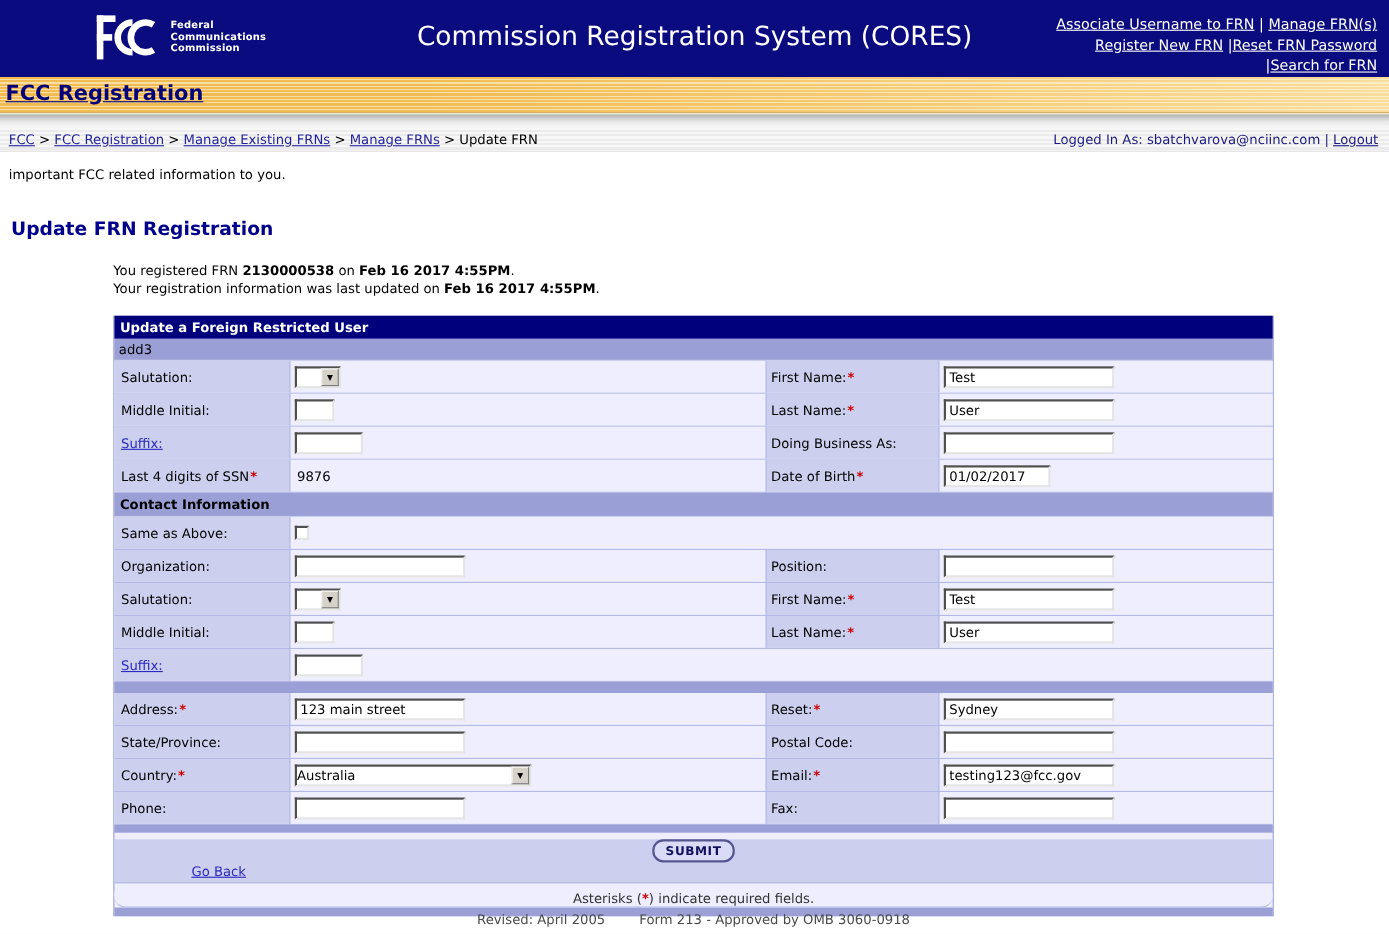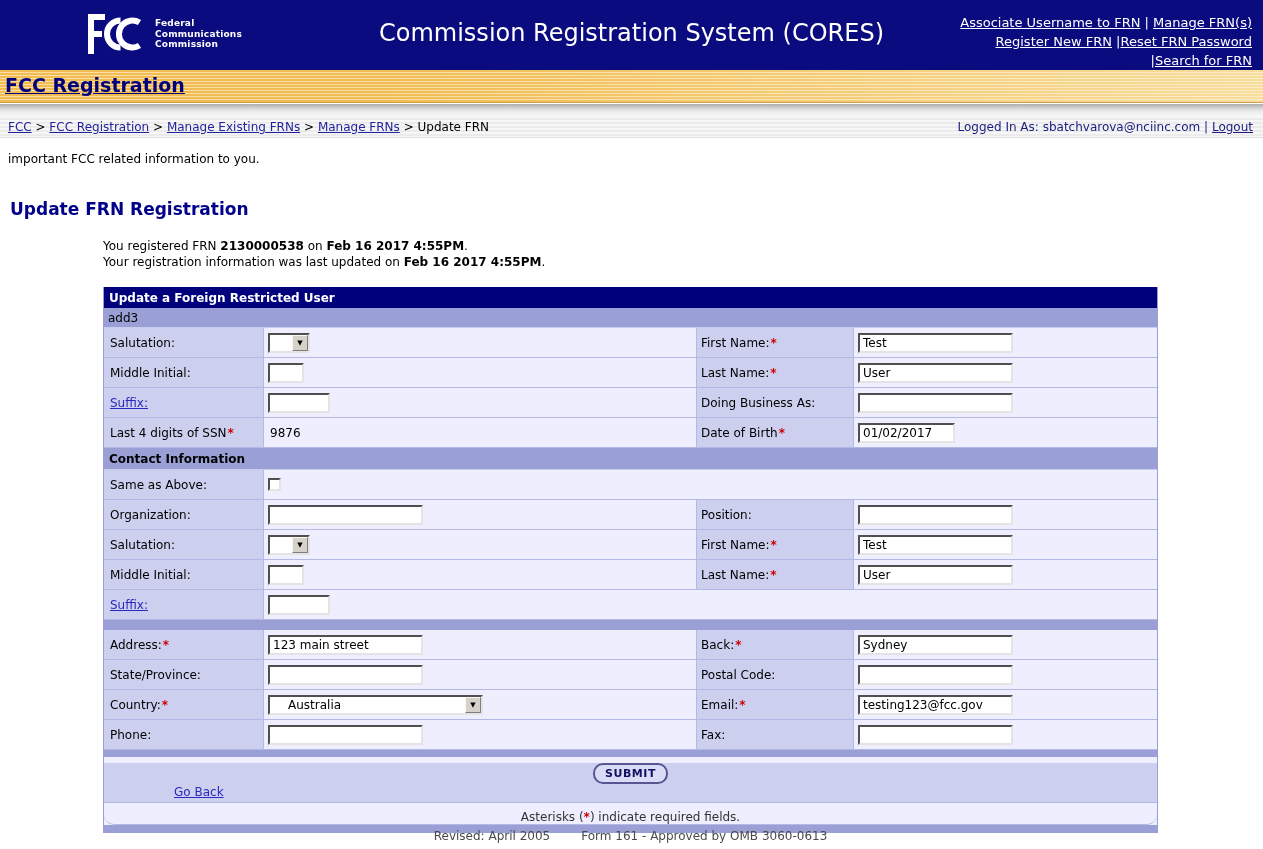--- a/index.html
+++ b/index.html
@@ -78,21 +78,21 @@
   .flink { color:#2a2ac0; }
 
   
   .tinput {
     height:20px; background:#fff; font-family:"DejaVu Sans",sans-serif; font-size:12px;
     border:2px solid; border-color:#4f4f4f #e4e4e4 #e4e4e4 #4f4f4f; padding:0 3px; color:#000;
   }
   .w155 { width:155px; } .w36 { width:36px; } .w62 { width:62px; } .w97 { width:97px; }
   .sel { height:20px; background:#fff; border:2px solid; border-color:#4f4f4f #e4e4e4 #e4e4e4 #4f4f4f;
     display:flex; align-items:center; cursor:default; }
-  .sel-val { flex:1; padding-left:18px; font-size:12px; white-space:nowrap; overflow:hidden; }
+  .sel-val { flex:1; padding-left:0; font-size:12px; white-space:nowrap; overflow:hidden; }
   .sel-btn { width:16px; align-self:stretch; background:#d6d2ca; border:1px solid;
     border-color:#f8f7f4 #7d7d7d #7d7d7d #f8f7f4; display:flex; align-items:center; justify-content:center;
     font-size:7px; color:#000; cursor:pointer; }
   .w42 { width:42px; } .w215 { width:215px; }
   .cbox { width:13px; height:13px; background:#fff; border:2px solid; border-color:#4f4f4f #e4e4e4 #e4e4e4 #4f4f4f; cursor:pointer; }
   .plain-val { padding-left:2px; }
 
   
   .submit-row { position:relative; height:40px; background:#cdcfee; border-bottom:1px solid #b3b8e4; }
   .submit-btn {
@@ -327,21 +327,21 @@
 
   <div class="trow">
     <div class="lcell">
         <span>Address:</span>
         <span class="req">*</span>
       </div>
     <div class="fcell">
         <input class="tinput w155" value="123 main street" style="">
       </div>
     <div class="lcell2">
-        <span>Back:</span>
+        <span>Reset:</span>
         <span class="req">*</span>
       </div>
     <div class="fcell2">
         <input class="tinput w155" value="Sydney" style="">
       </div>
   </div>
 
   <div class="trow">
     <div class="lcell">
         <span>State/Province:</span>
@@ -403,14 +403,14 @@
     <span>Asterisks (</span>
       <span class="req">*</span>
       <span>) indicate required fields.</span>
   </div>
 
   <div class="band-bottom"></div>
 </div>
 
 <div class="pfooter">
   <span>Revised: April 2005</span>
-  <span>Form 161 - Approved by OMB 3060-0613</span>
+  <span>Form 213 - Approved by OMB 3060-0918</span>
 </div>
 
 </body></html>

